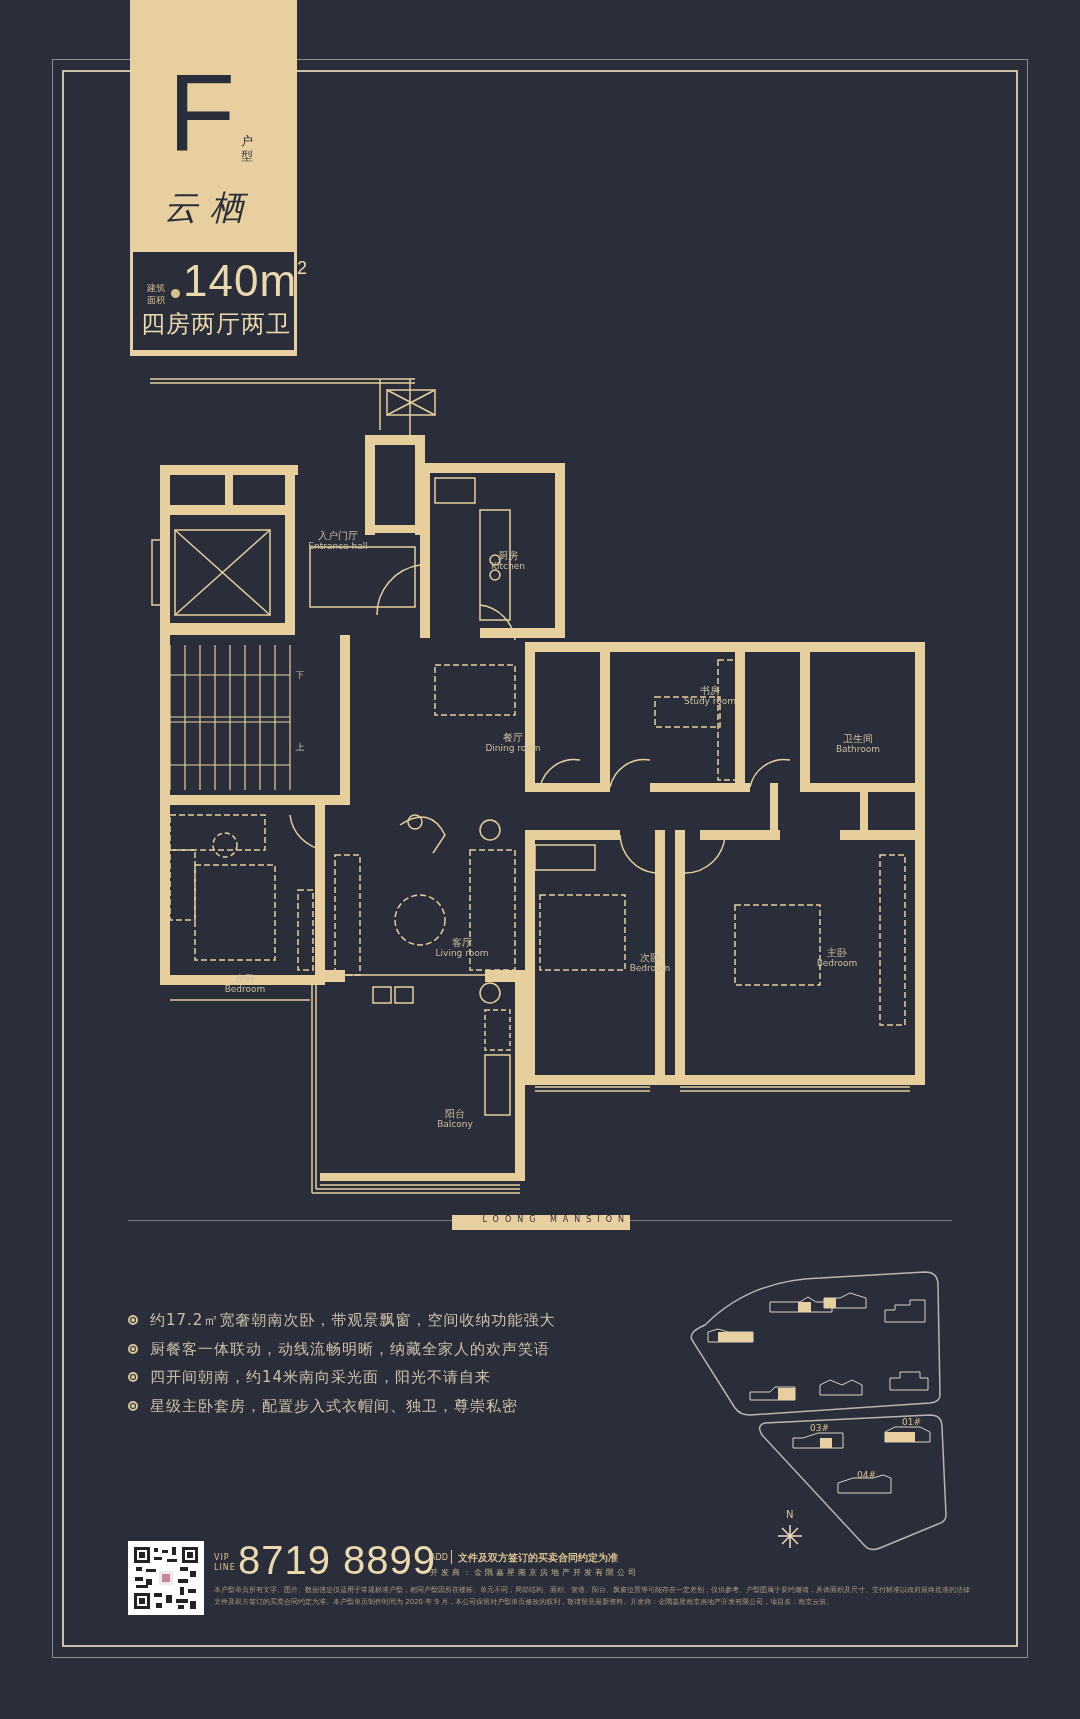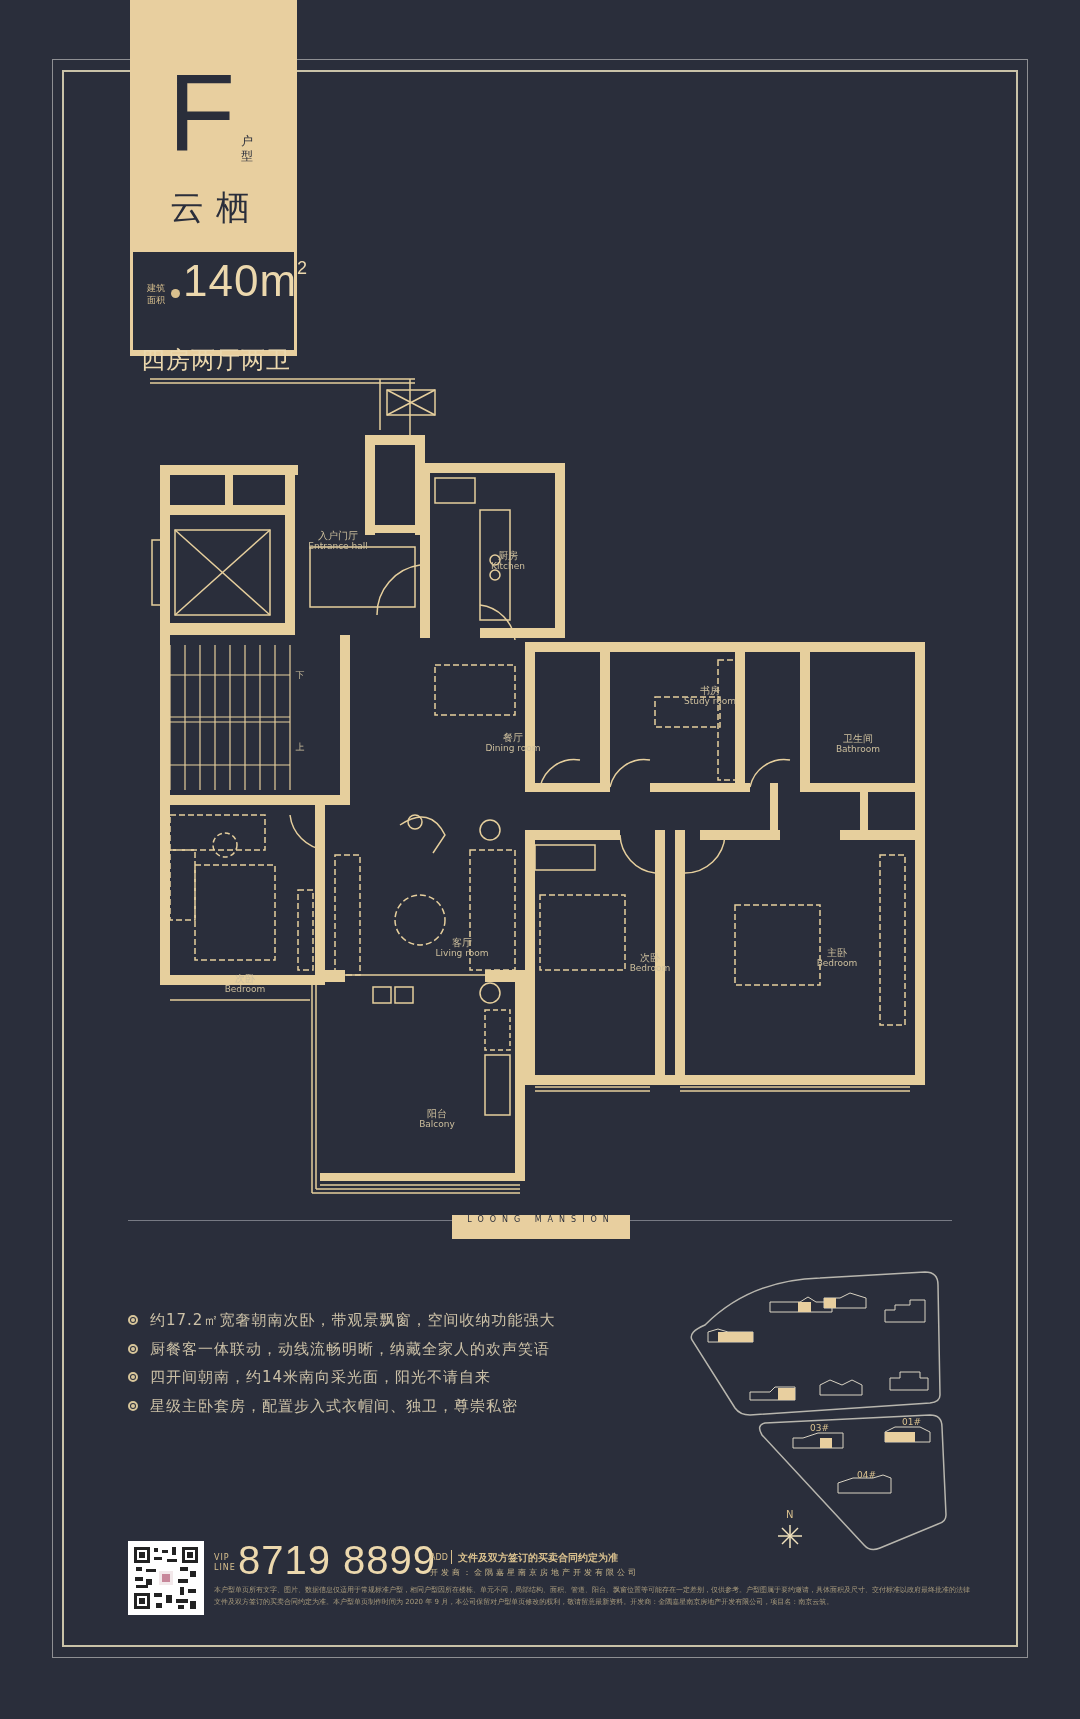--- a/index.html
+++ b/index.html
@@ -3,34 +3,34 @@
 <meta charset="utf-8">
 <style>
   * { box-sizing: border-box; margin: 0; padding: 0; }
   html, body { width: 1080px; height: 1719px; background: #2a2e3b; overflow: hidden; }
   body { position: relative; font-family: "DejaVu Sans", "Liberation Sans", sans-serif; color: #e6cf9d; }
   .frame-outer { position: absolute; left: 52px; top: 59px; width: 976px; height: 1599px; border: 1px solid #8e8f93; }
   .frame-inner { position: absolute; left: 62px; top: 70px; width: 956px; height: 1577px; border: 2px solid #c9c2a8; }
   .tab { position: absolute; left: 130px; top: 0; width: 167px; height: 356px; background: #e8cf9f; }
   .tab-letter { position: absolute; left: 38px; top: 58px; font-family: "Liberation Sans", sans-serif; font-size: 110px; line-height: 1; color: #2a2e3b; font-weight: 300; }
   .tab-huxing { position: absolute; left: 111px; top: 134px; width: 14px; font-size: 12px; line-height: 15px; color: #2a2e3b; }
-  .tab-name { position: absolute; left: 40px; top: 185px; font-family: "DejaVu Serif", "Liberation Serif", serif; font-size: 34px; letter-spacing: 12px; color: #2a2e3b; }
+  .tab-name { position: absolute; left: 34px; top: 185px; font-family: "DejaVu Serif", "Liberation Serif", serif; font-size: 34px; letter-spacing: 12px; color: #2a2e3b; font-style: italic; }
   .tab-box { position: absolute; left: 1px; top: 250px; width: 165px; height: 102px; background: #2a2e3b; border: 2px solid #e8cf9f; padding-left: 32px; }
   .area-label { position: absolute; left: 14px; top: 30px; width: 24px; font-size: 9px; line-height: 12px; color: #d9c08e; }
   .area-dot { position: absolute; left: 38px; top: 37px; width: 9px; height: 9px; border-radius: 50%; background: #d9c08e; }
   .area-value { position: absolute; left: 50px; top: 4px; font-family: "Liberation Sans", sans-serif; font-size: 44px; font-weight: 300; color: #ecd8ad; letter-spacing: 1px; }
   .area-value sup { font-size: 18px; vertical-align: 22px; }
-  .area-rooms { position: absolute; left: 8px; top: 56px; font-size: 24px; color: #ecd8ad; letter-spacing: 1px; margin-top: 36px; }
+  .area-rooms { position: absolute; left: 8px; top: 56px; font-size: 24px; color: #ecd8ad; letter-spacing: 1px; }
 
   .plan { position: absolute; left: 140px; top: 375px; }
   .room-label { position: absolute; text-align: center; font-size: 9px; line-height: 11px; color: #cdbf9d; white-space: nowrap; transform: translateX(-50%); }
   .room-label .zh { font-size: 10px; display:block; }
 
   .divider { position: absolute; left: 128px; top: 1220px; width: 824px; height: 1px; background: #777a84; }
-  .brand { position: absolute; left: 452px; top: 1215px; width: 178px; height: 24px; background: #e8cf9f; color: #2a2e3b; font-size: 8px; line-height: 10px; text-align: center; letter-spacing: 6px; }
+  .brand { position: absolute; left: 452px; top: 1215px; width: 178px; height: 15px; background: #e8cf9f; color: #2a2e3b; font-size: 8px; line-height: 10px; text-align: right; letter-spacing: 6px; }
 
   .features { position: absolute; left: 128px; top: 1311px; list-style: none; }
   .features li { position: relative; padding-left: 22px; height: 28.5px; font-size: 15px; line-height: 18px; color: #ccc1a7; letter-spacing: 1px; }
   .bullet { position: absolute; left: 0; top: 4px; width: 10px; height: 10px; border-radius: 50%; border: 2px solid #d7c59a; }
   .bullet::after { content: ""; position: absolute; left: 1px; top: 1px; width: 4px; height: 4px; border-radius: 50%; background: #d7c59a; }
 
   .siteplan { position: absolute; left: 680px; top: 1260px; }
 
   .qr { position: absolute; left: 128px; top: 1541px; width: 76px; height: 74px; background: #fff; padding: 4px; }
   .vip { position: absolute; left: 214px; top: 1553px; font-size: 8px; line-height: 10px; color: #d9c08e; letter-spacing: 1px; }
@@ -212,21 +212,21 @@
 
   <div class="room-label" style="left:198px;top:155px;"><span class="zh">入户门厅</span><span>Entrance hall</span></div>
   <div class="room-label" style="left:358px;top:175px;padding-left:20px;"><span class="zh">厨房</span><span>Kitchen</span></div>
   <div class="room-label" style="left:373px;top:357px;"><span class="zh">餐厅</span><span>Dining room</span></div>
   <div class="room-label" style="left:570px;top:310px;"><span class="zh">书房</span><span>Study room</span></div>
   <div class="room-label" style="left:718px;top:358px;"><span class="zh">卫生间</span><span>Bathroom</span></div>
   <div class="room-label" style="left:322px;top:562px;"><span class="zh">客厅</span><span>Living room</span></div>
   <div class="room-label" style="left:105px;top:598px;"><span class="zh">次卧</span><span>Bedroom</span></div>
   <div class="room-label" style="left:510px;top:577px;"><span class="zh">次卧</span><span>Bedroom</span></div>
   <div class="room-label" style="left:697px;top:572px;"><span class="zh">主卧</span><span>Bedroom</span></div>
-  <div class="room-label" style="left:297px;top:733px;"><span class="zh">阳台</span><span>Balcony</span></div>
+  <div class="room-label" style="left:315px;top:733px;"><span class="zh">阳台</span><span>Balcony</span></div>
   <div class="room-label" style="left:160px;top:295px;">下</div>
   <div class="room-label" style="left:160px;top:367px;">上</div>
 </div>
 
 <div class="divider"></div>
 <div class="brand">LOONG MANSION</div>
 
 <ul class="features">
   <li><span class="bullet"></span><span>约17.2㎡宽奢朝南次卧，带观景飘窗，空间收纳功能强大</span></li>
   <li><span class="bullet"></span><span>厨餐客一体联动，动线流畅明晰，纳藏全家人的欢声笑语</span></li>

